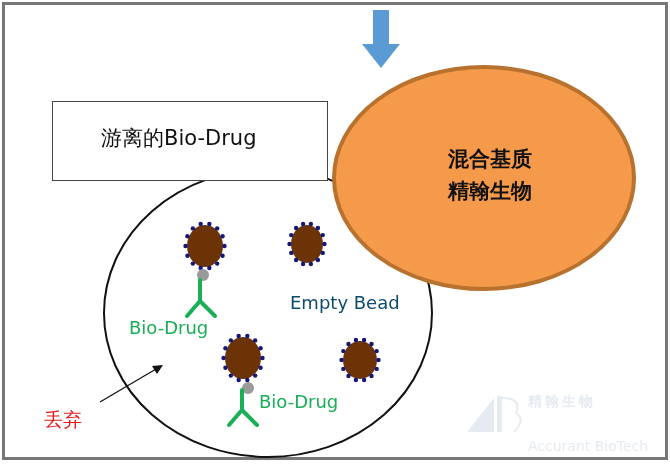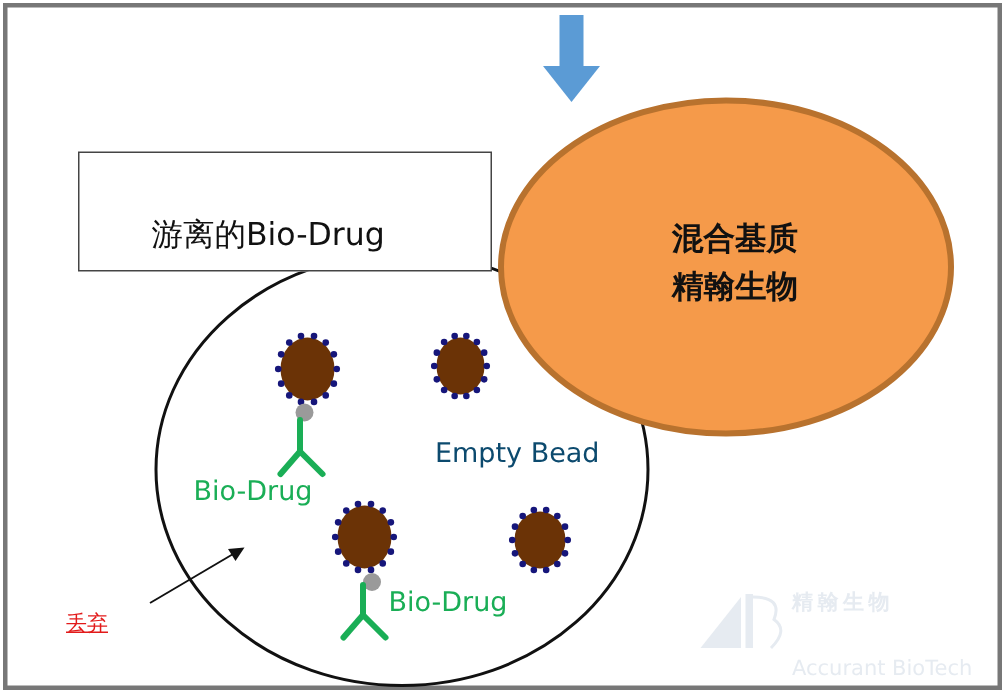--- a/index.html
+++ b/index.html
@@ -5,21 +5,21 @@
   html,body{margin:0;padding:0;background:#fff;}
   body{width:670px;height:464px;position:relative;overflow:hidden;font-family:"DejaVu Sans","Liberation Sans",sans-serif;}
   .frame{position:absolute;left:2px;top:2px;width:660px;height:452px;border:3px solid #777;background:#fff;}
   svg{position:absolute;left:0;top:0;}
   .txt{position:absolute;white-space:nowrap;}
   .note-box{position:absolute;left:52px;top:101px;width:274px;height:78px;border:1px solid #444;background:#fff;}
   .note-line{position:absolute;left:48px;font-size:21px;color:#111;}
   .orange-label{position:absolute;font-size:21px;font-weight:bold;color:#111;text-align:center;width:160px;line-height:32px;}
   .bio{color:#1aae56;font-size:18px;}
   .empty{color:#0c4a6e;font-size:18px;}
-  .discard{color:#e21a1a;font-size:14px;text-decoration:underline;}
+  .discard{color:#e21a1a;font-size:19px;}
   .wm{position:absolute;color:#e6ebf1;}
 </style>
 </head>
 <body>
 
 <div class="frame"></div>
 
 <svg width="670" height="464">
 
   <ellipse cx="268" cy="313" rx="164" ry="144" fill="#fff" stroke="#111" stroke-width="2"></ellipse>
@@ -115,21 +115,21 @@
   </g>
   <g>
     <circle cx="248" cy="388" r="6" fill="#9a9a9a"></circle>
     <line x1="242" y1="390" x2="242" y2="410" stroke="#1aae56" stroke-width="4" stroke-linecap="round"></line>
     <line x1="242" y1="410" x2="229" y2="425" stroke="#1aae56" stroke-width="4" stroke-linecap="round"></line>
     <line x1="242" y1="410" x2="257" y2="425" stroke="#1aae56" stroke-width="4" stroke-linecap="round"></line>
   </g>
 </svg>
 
 <div class="note-box">
-  <div class="note-line" style="top:40px;">游离的Bio-Drug</div>
+  <div class="note-line" style="top:22px;">游离的Bio-Drug</div>
 </div>
 
 <div class="orange-label" style="left:410px;top:143px;">
   <div>混合基质</div>
   <div>精翰生物</div>
 </div>
 
 <div class="txt empty" style="left:290px;top:292px;">Empty Bead</div>
 <div class="txt bio" style="left:129px;top:317px;">Bio-Drug</div>
 <div class="txt bio" style="left:259px;top:391px;">Bio-Drug</div>

